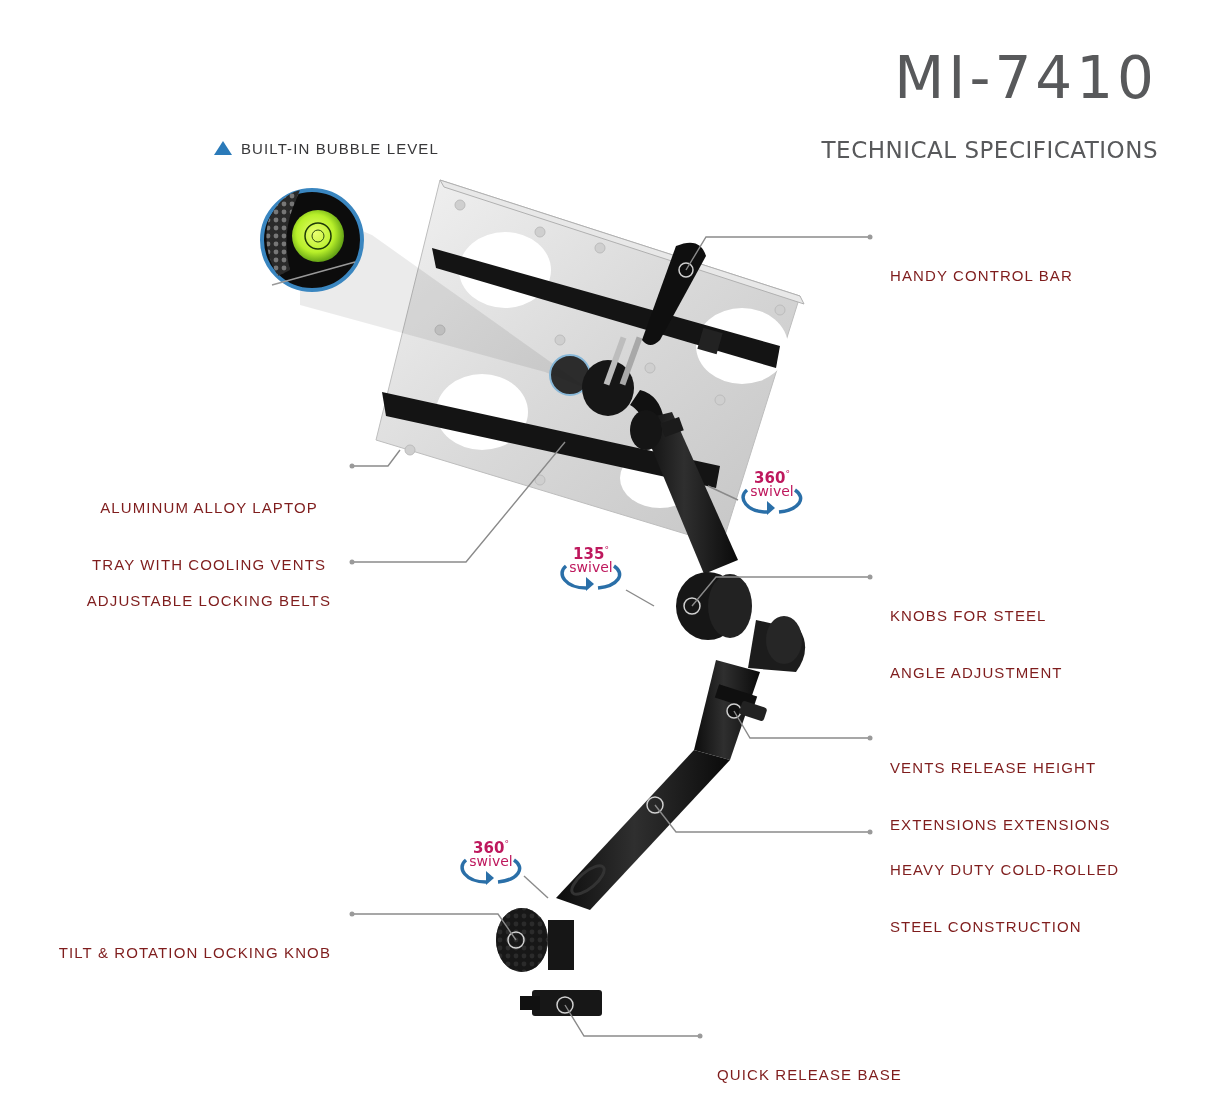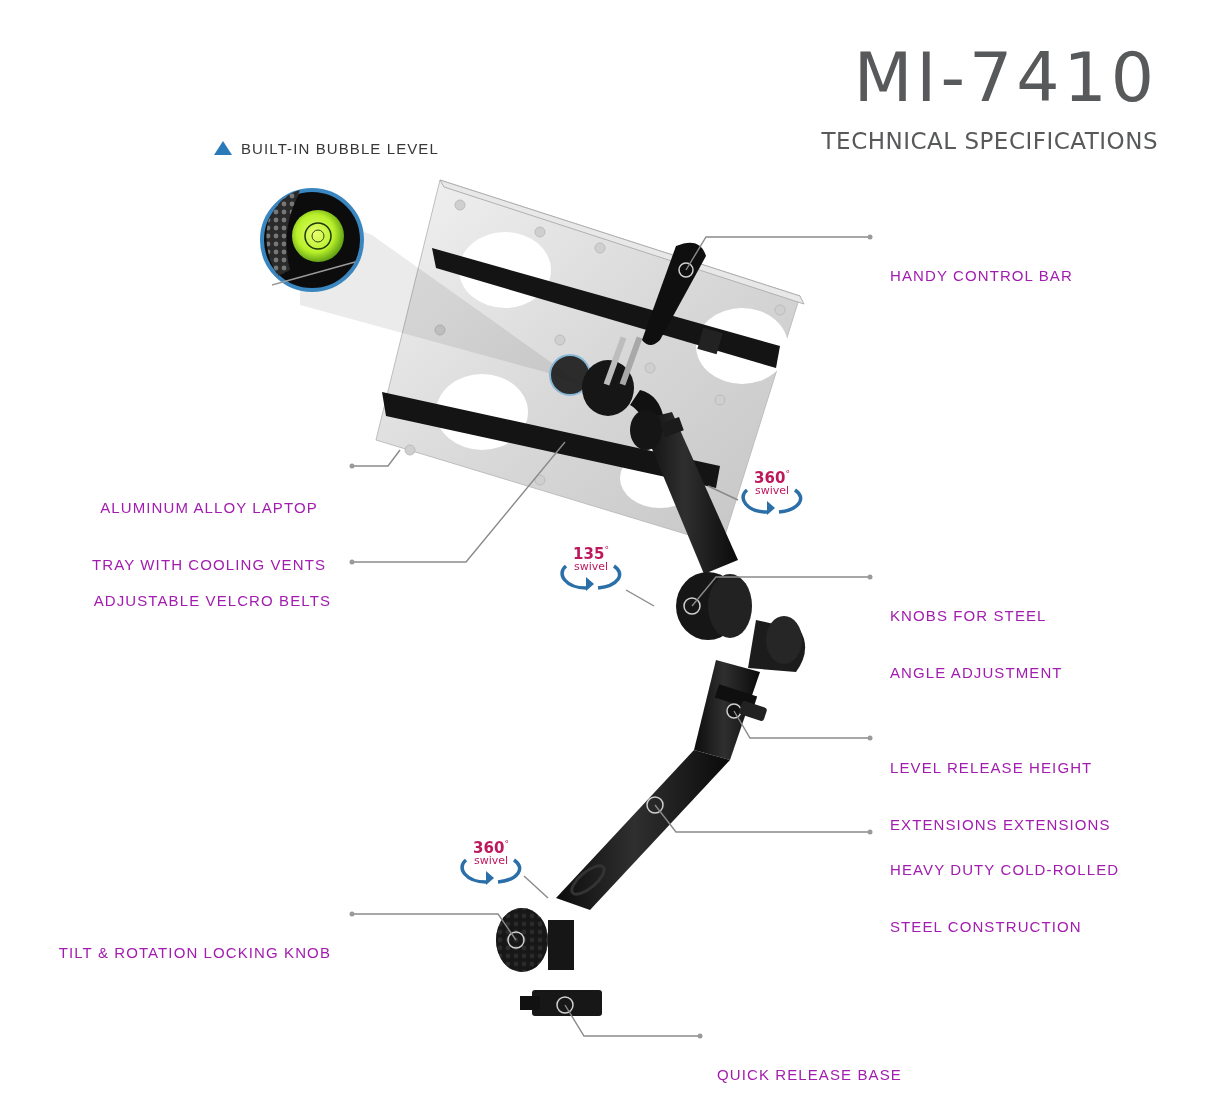--- a/index.html
+++ b/index.html
@@ -1,31 +1,31 @@
 <!DOCTYPE html>
 <html><head>
 <meta charset="utf-8">
 <style>
   html, body { margin:0; padding:0; background:#ffffff; }
   body { width:1214px; height:1107px; position:relative; overflow:hidden;
          font-family:"Liberation Sans", "DejaVu Sans", sans-serif; color:#3b3b3d; }
   .title-block { position:absolute; right:56px; top:30px; text-align:right; }
-  .model { font-family:"DejaVu Sans", sans-serif; font-size:68px; line-height:96px; color:#58595b;
+  .model { font-family:"DejaVu Sans", sans-serif; font-size:58px; line-height:96px; color:#58595b;
            letter-spacing:4px; font-weight:normal; }
-  .subtitle { font-family:"DejaVu Sans", sans-serif; font-size:23px; color:#58595b; letter-spacing:0.5px; margin-top:2px; }
-  .label { position:absolute; font-size:15px; letter-spacing:1.1px; line-height:19px; color:#a21caf; white-space:pre; }
+  .subtitle { font-family:"DejaVu Sans", sans-serif; font-size:23px; color:#58595b; letter-spacing:0.5px; margin-top:11px; }
+  .label { position:absolute; font-size:15px; letter-spacing:1.1px; line-height:19px; color:#7f1d1d; white-space:pre; }
   .label.right-al { text-align:center; }
   .level-label { position:absolute; left:214px; top:140px; font-size:15px; letter-spacing:1.1px; color:#38383a; }
   .tri { display:inline-block; width:0; height:0; border-left:9px solid transparent; border-right:9px solid transparent;
          border-bottom:14px solid #2a7ab9; margin-right:9px; vertical-align:-1px; }
   svg.art { position:absolute; left:0; top:0; }
   .badge { position:absolute; width:70px; height:50px; text-align:center; color:#be185d; }
   .badge .deg { font-family:"DejaVu Sans", sans-serif; font-weight:bold; font-size:15px; line-height:16px; }
   .badge .deg sup { font-size:9px; font-weight:normal; }
-  .badge .sw { font-family:"DejaVu Sans", sans-serif; font-size:11px; line-height:10px; }
+  .badge .sw { font-family:"DejaVu Sans", sans-serif; font-size:14px; line-height:10px; }
   .badge svg { position:absolute; left:0; top:14px; }
 </style>
 </head>
 <body>
 
 <div class="title-block">
   <div class="model">MI-7410</div>
   <div class="subtitle">TECHNICAL SPECIFICATIONS</div>
 </div>
 
@@ -211,30 +211,30 @@
 <div class="label" style="left:890px; top:228px;">
   <div>HANDY CONTROL BAR</div>
 </div>
 
 <div class="label right-al" style="right:888px; top:460px;">
   <div>ALUMINUM ALLOY LAPTOP</div>
   <div>TRAY WITH COOLING VENTS</div>
 </div>
 
 <div class="label right-al" style="right:883px; top:553px;">
-  <div>ADJUSTABLE VELCRO BELTS</div>
+  <div>ADJUSTABLE LOCKING BELTS</div>
 </div>
 
 <div class="label" style="left:890px; top:568px;">
   <div>KNOBS FOR STEEL</div>
   <div>ANGLE ADJUSTMENT</div>
 </div>
 
 <div class="label" style="left:890px; top:720px;">
-  <div>LEVEL RELEASE HEIGHT</div>
+  <div>VENTS RELEASE HEIGHT</div>
   <div>EXTENSIONS EXTENSIONS</div>
 </div>
 
 <div class="label" style="left:890px; top:822px;">
   <div>HEAVY DUTY COLD-ROLLED</div>
   <div>STEEL CONSTRUCTION</div>
 </div>
 
 <div class="label right-al" style="right:883px; top:905px;">
   <div>TILT &amp; ROTATION LOCKING KNOB</div>

